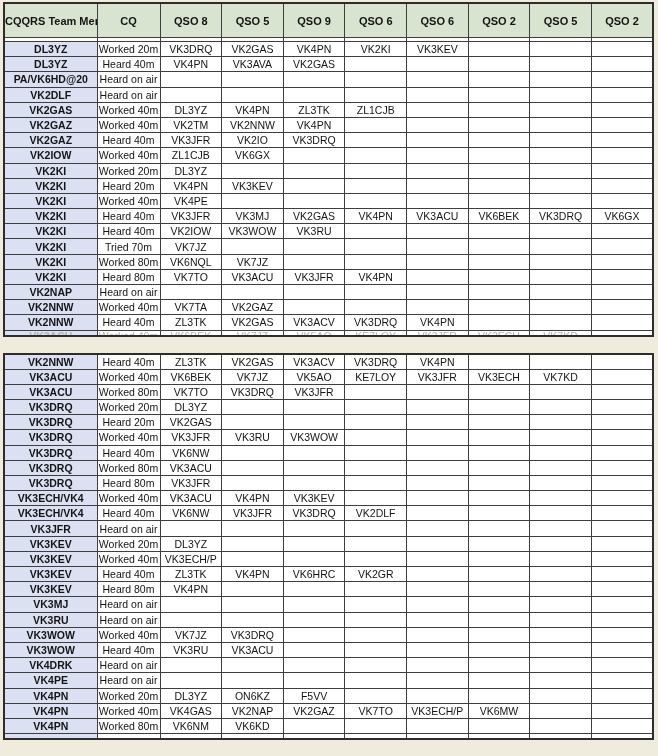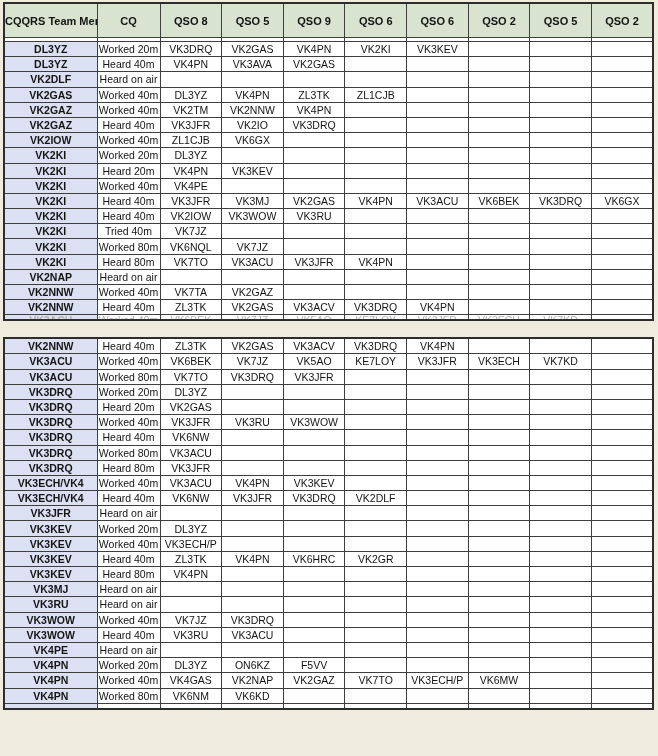--- a/index.html
+++ b/index.html
@@ -111,20 +111,32 @@
           <td class="qso-cell">VK4PN</td>
           <td class="qso-cell">VK3AVA</td>
           <td class="qso-cell">VK2GAS</td>
           <td class="qso-cell"></td>
           <td class="qso-cell"></td>
           <td class="qso-cell"></td>
           <td class="qso-cell"></td>
           <td class="qso-cell"></td>
         </tr>
         <tr class="data-row">
+          <td class="member-cell">PA/VK6HD@20</td>
+          <td class="cq-cell">Heard on air</td>
+          <td class="qso-cell"></td>
+          <td class="qso-cell"></td>
+          <td class="qso-cell"></td>
+          <td class="qso-cell"></td>
+          <td class="qso-cell"></td>
+          <td class="qso-cell"></td>
+          <td class="qso-cell"></td>
+          <td class="qso-cell"></td>
+        </tr>
+        <tr class="data-row">
           <td class="member-cell">VK2DLF</td>
           <td class="cq-cell">Heard on air</td>
           <td class="qso-cell"></td>
           <td class="qso-cell"></td>
           <td class="qso-cell"></td>
           <td class="qso-cell"></td>
           <td class="qso-cell"></td>
           <td class="qso-cell"></td>
           <td class="qso-cell"></td>
           <td class="qso-cell"></td>
@@ -232,21 +244,21 @@
           <td class="qso-cell">VK3WOW</td>
           <td class="qso-cell">VK3RU</td>
           <td class="qso-cell"></td>
           <td class="qso-cell"></td>
           <td class="qso-cell"></td>
           <td class="qso-cell"></td>
           <td class="qso-cell"></td>
         </tr>
         <tr class="data-row">
           <td class="member-cell">VK2KI</td>
-          <td class="cq-cell">Tried 40m</td>
+          <td class="cq-cell">Tried 70m</td>
           <td class="qso-cell">VK7JZ</td>
           <td class="qso-cell"></td>
           <td class="qso-cell"></td>
           <td class="qso-cell"></td>
           <td class="qso-cell"></td>
           <td class="qso-cell"></td>
           <td class="qso-cell"></td>
           <td class="qso-cell"></td>
         </tr>
         <tr class="data-row">
@@ -594,20 +606,32 @@
           <td class="qso-cell">VK3RU</td>
           <td class="qso-cell">VK3ACU</td>
           <td class="qso-cell"></td>
           <td class="qso-cell"></td>
           <td class="qso-cell"></td>
           <td class="qso-cell"></td>
           <td class="qso-cell"></td>
           <td class="qso-cell"></td>
         </tr>
         <tr class="data-row">
+          <td class="member-cell">VK4DRK</td>
+          <td class="cq-cell">Heard on air</td>
+          <td class="qso-cell"></td>
+          <td class="qso-cell"></td>
+          <td class="qso-cell"></td>
+          <td class="qso-cell"></td>
+          <td class="qso-cell"></td>
+          <td class="qso-cell"></td>
+          <td class="qso-cell"></td>
+          <td class="qso-cell"></td>
+        </tr>
+        <tr class="data-row">
           <td class="member-cell">VK4PE</td>
           <td class="cq-cell">Heard on air</td>
           <td class="qso-cell"></td>
           <td class="qso-cell"></td>
           <td class="qso-cell"></td>
           <td class="qso-cell"></td>
           <td class="qso-cell"></td>
           <td class="qso-cell"></td>
           <td class="qso-cell"></td>
           <td class="qso-cell"></td>

